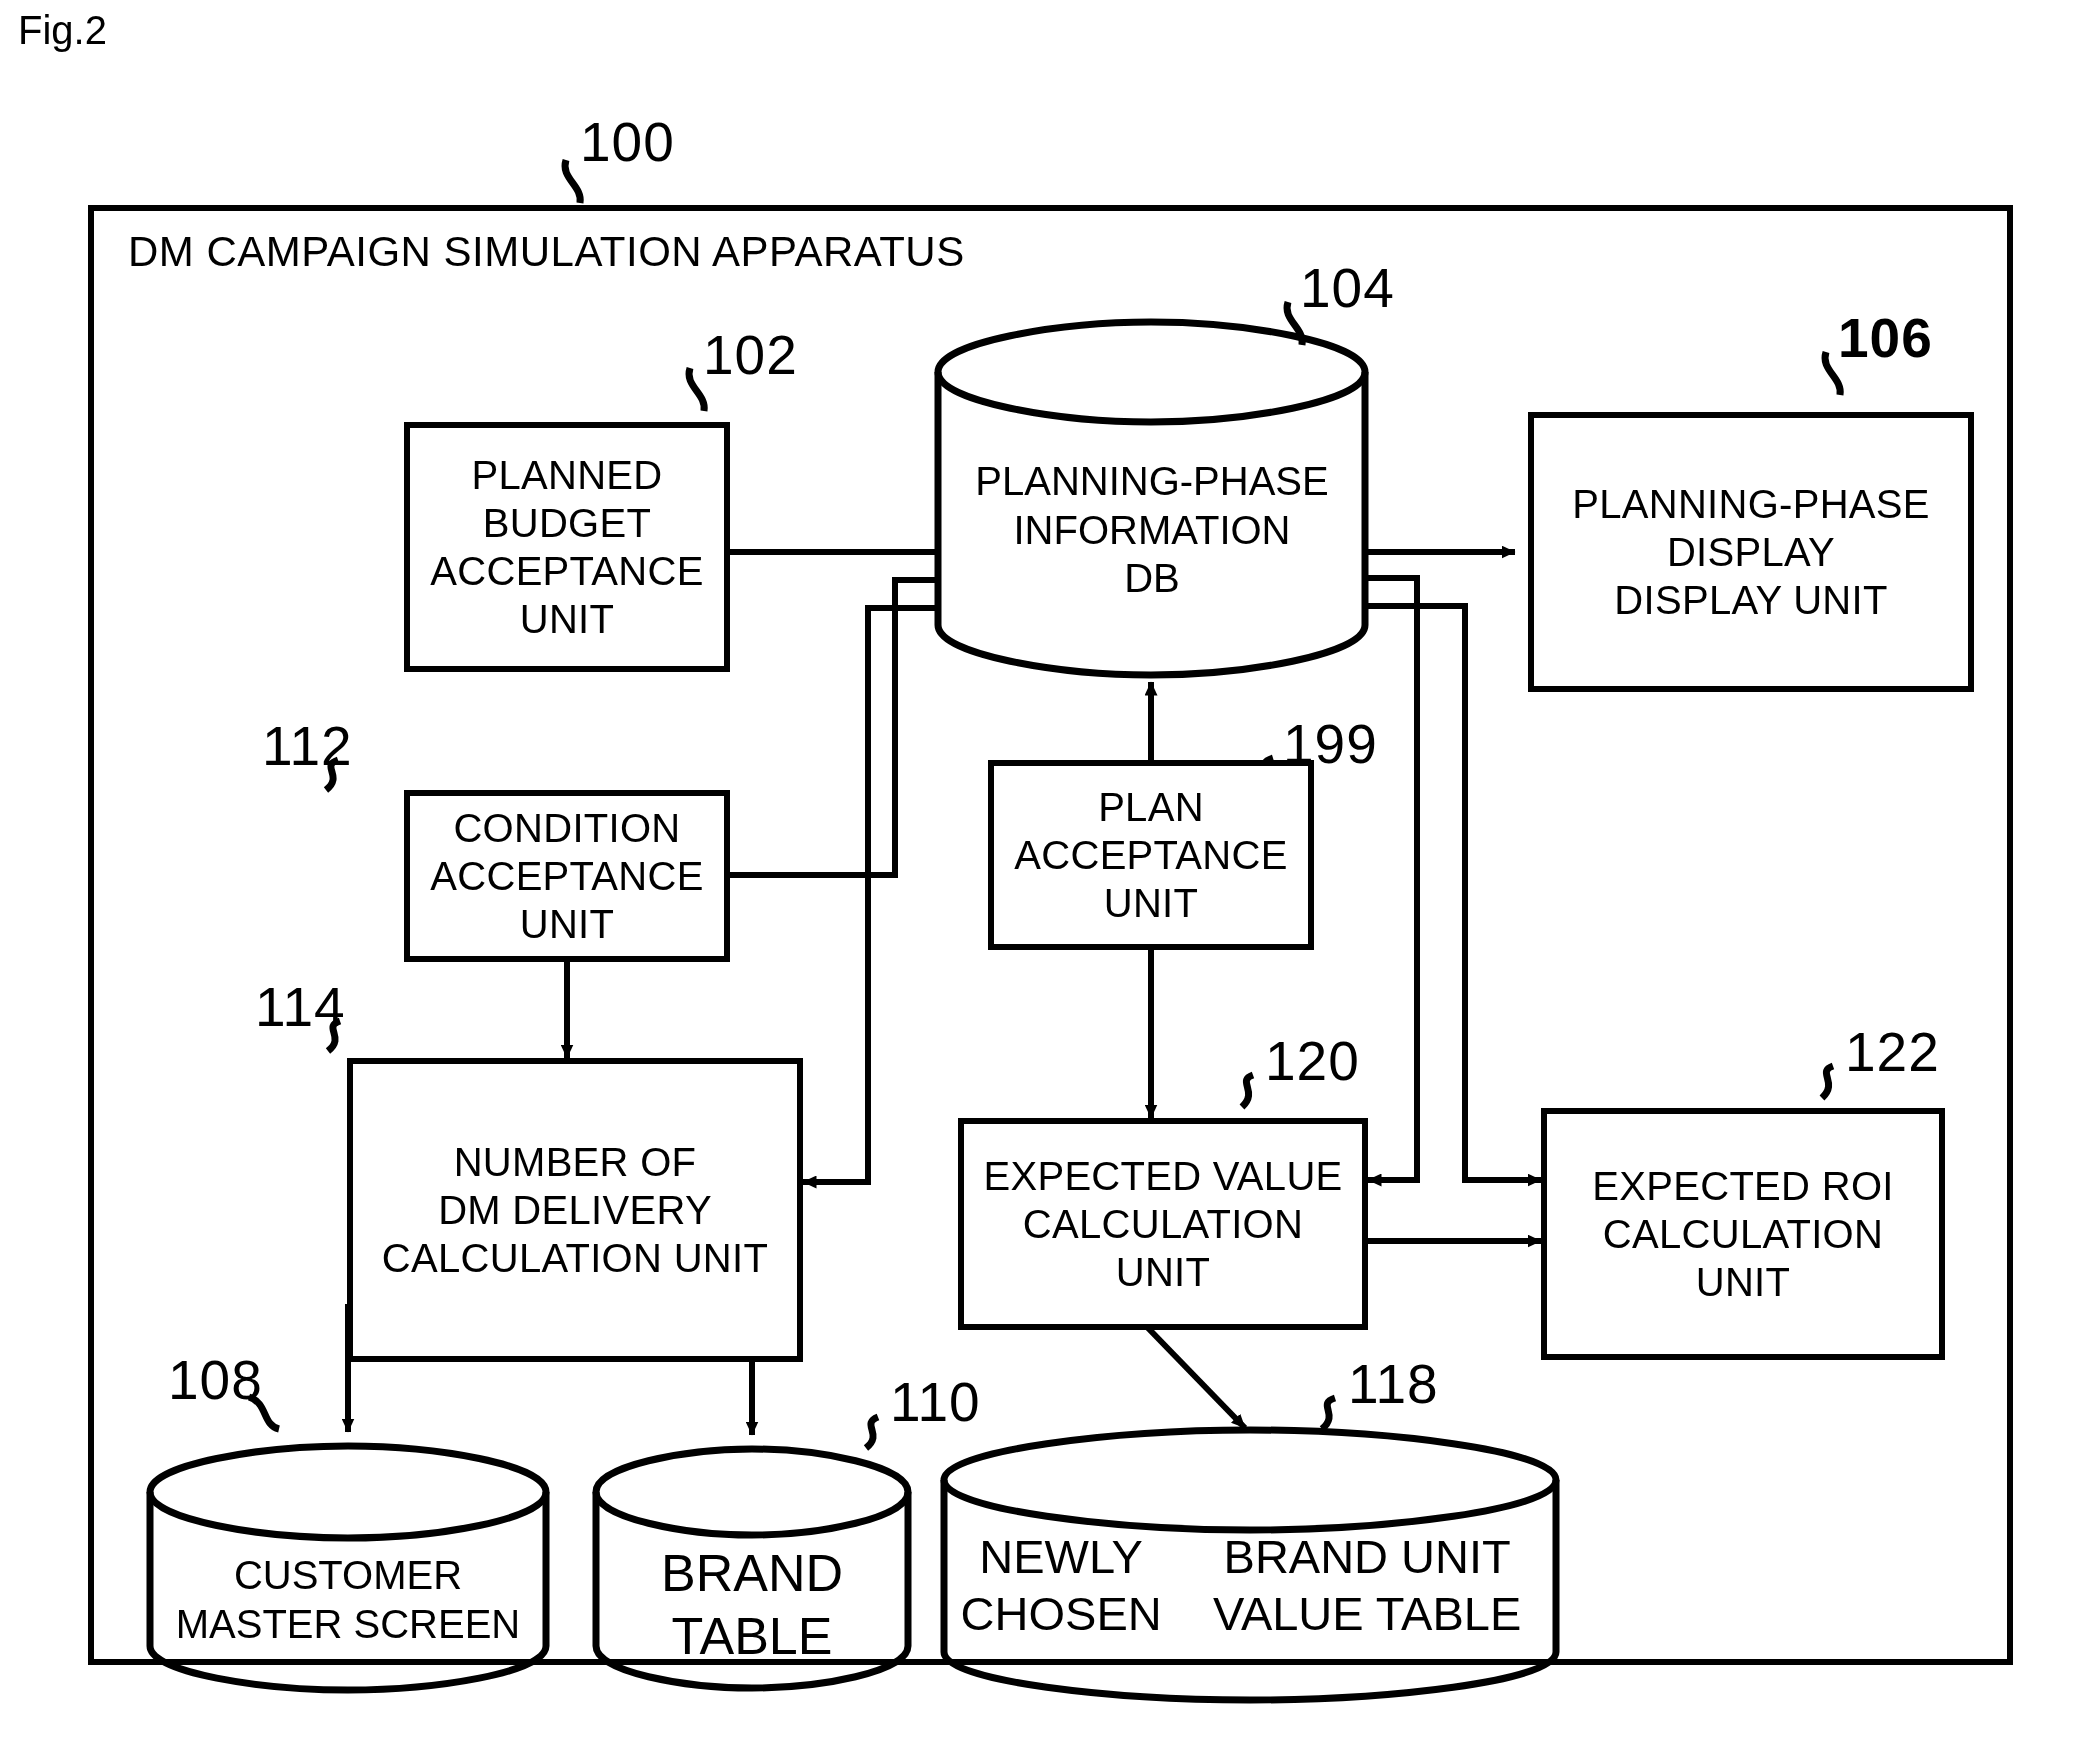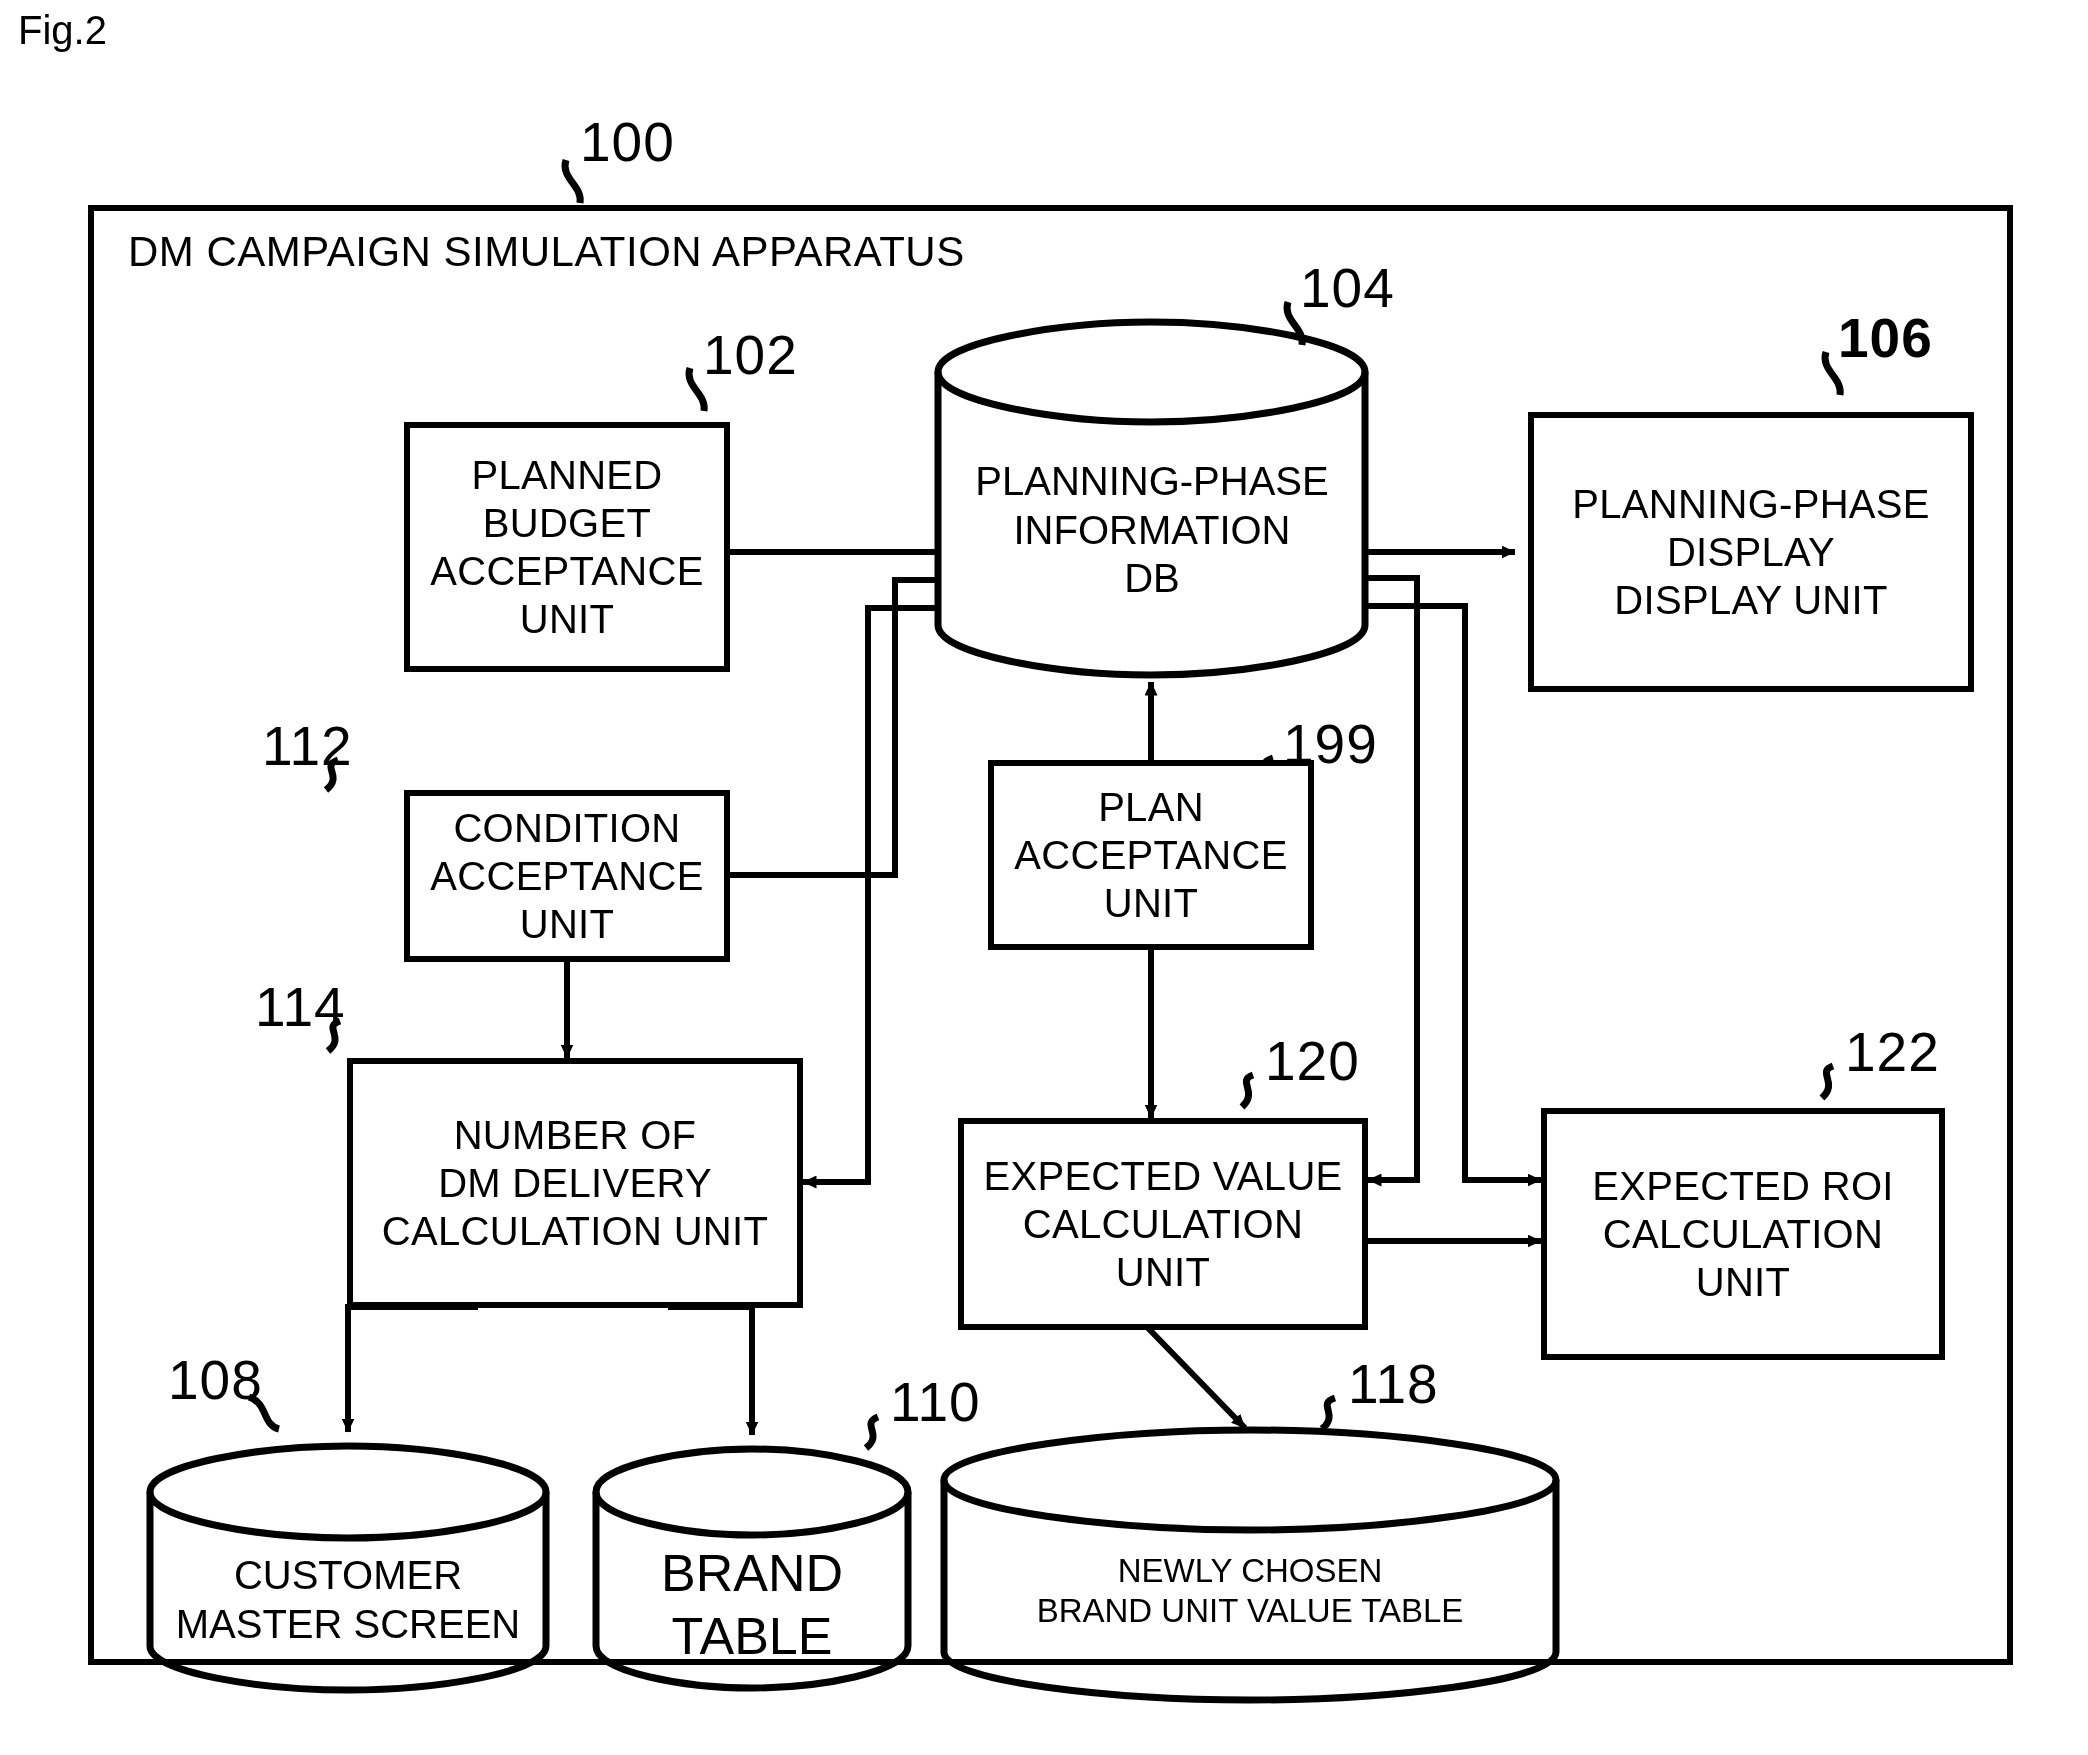--- a/index.html
+++ b/index.html
@@ -147,21 +147,21 @@
     <span>DISPLAY</span>
     <span>DISPLAY UNIT</span>
   </div>
 
   <div class="box" style="left:404px;top:790px;width:326px;height:172px;">
     <span>CONDITION</span>
     <span>ACCEPTANCE</span>
     <span>UNIT</span>
   </div>
 
-  <div class="box" style="left:347px;top:1058px;width:456px;height:250px;">
+  <div class="box" style="left:347px;top:1058px;width:456px;height:304px;">
     <span>NUMBER OF</span>
     <span>DM DELIVERY</span>
     <span>CALCULATION UNIT</span>
   </div>
 
   <div class="box" style="left:988px;top:760px;width:326px;height:190px;">
     <span>PLAN</span>
     <span>ACCEPTANCE</span>
     <span>UNIT</span>
   </div>
@@ -193,19 +193,19 @@
     <span>MASTER SCREEN</span>
   </div>
 
   <div class="cyl-text" style="position:absolute;left:596px;top:1560px;width:312px;height:90px;
        display:flex;flex-direction:column;align-items:center;justify-content:center;
        font-size:52px;line-height:1.22;text-align:center;">
     <span>BRAND TABLE</span>
   </div>
 
   <div class="cyl-text" style="position:absolute;left:944px;top:1528px;width:612px;height:126px;
-       display:flex;flex-direction:column;align-items:center;justify-content:center;
-       font-size:33px;line-height:1.22;text-align:center;">
+       display:flex;flex-direction:row;align-items:flex-start;justify-content:center;
+       font-size:47px;line-height:1.22;text-align:center;">
     <span>NEWLY CHOSEN</span>
     <span>BRAND UNIT VALUE TABLE</span>
   </div>
 
 </div>
 
 </body></html>

